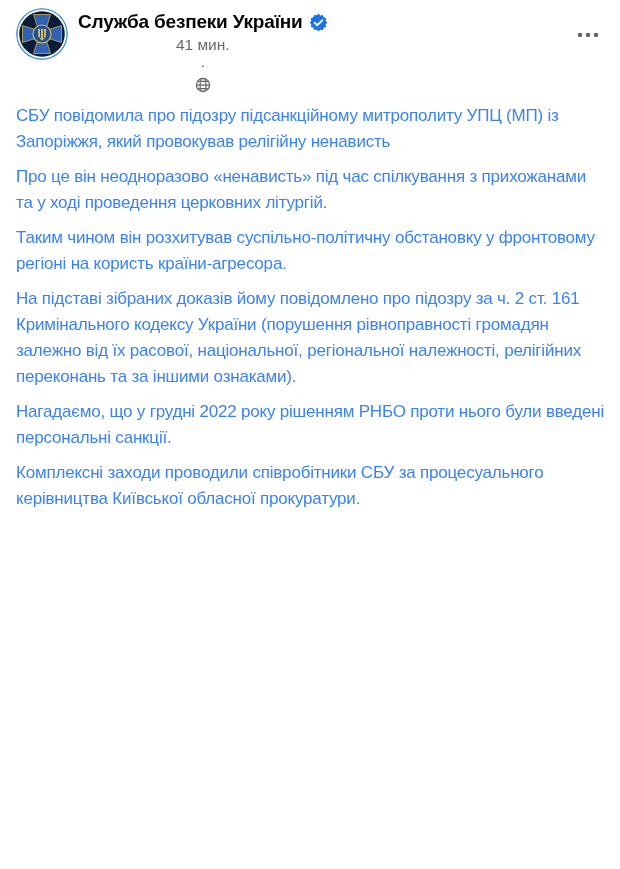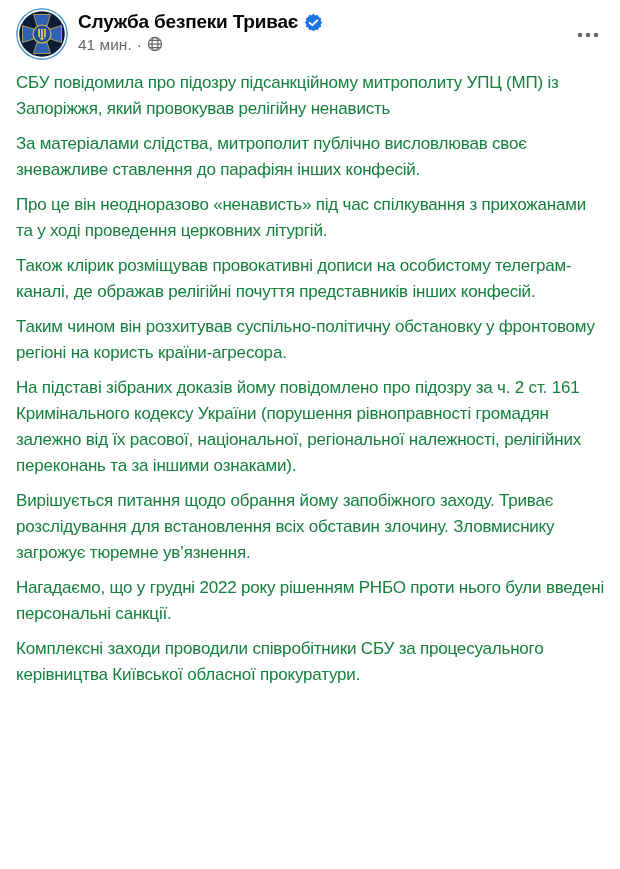--- a/index.html
+++ b/index.html
@@ -40,20 +40,21 @@
   }
   .badge { display: inline-flex; margin-top: 2px; }
   .meta-row {
     display: flex;
     align-items: center;
     gap: 5px;
     margin-top: 4px;
     color: #65676b;
     font-size: 15.5px;
     line-height: 1;
+    flex-direction: column;
   }
   .meta-timestamp { cursor: pointer; }
   .meta-sep { color: #65676b; }
   .globe { display: inline-flex; margin-top: -1px; }
 
   .more-btn {
     position: absolute;
     right: 0; top: 12px;
     width: 32px; height: 28px;
     display: flex;
@@ -64,21 +65,21 @@
     background: transparent;
     border-radius: 6px;
   }
 
   
   .post-body p {
     margin: 0 0 9px 0;
     font-size: 17px;
     line-height: 26px;
     letter-spacing: -0.2px;
-    color: #15803d;
+    color: #3b82f6;
     white-space: pre-wrap;
   }
   .post-body p:last-child { margin-bottom: 16px; }
 </style>
 </head>
 <body>
 
 <div class="post">
 
   <div class="post-header">
@@ -100,21 +101,21 @@
             <rect x="25.15" y="20.8" width="1.7" height="9.6" rx="0.5"></rect>
             <rect x="28.1" y="20.8" width="1.7" height="8.2" rx="0.5"></rect>
             <polygon points="22.5,29 26,32.4 29.5,29 26,30.6"></polygon>
           </g>
         </svg>
       </span>
     </div>
 
     <div class="header-text">
       <div class="name-row">
-        <span class="page-name">Служба безпеки Триває</span>
+        <span class="page-name">Служба безпеки України</span>
         <span class="badge">
           <svg width="19" height="19" viewBox="0 0 24 24">
             <path fill="#1b74e4" d="M12 1l2.4 2 3.1-.5 1.1 3 3 1.1-.5 3.1 2 2.3-2 2.3.5 3.1-3 1.1-1.1 3-3.1-.5-2.4 2-2.4-2-3.1.5-1.1-3-3-1.1.5-3.1-2-2.3 2-2.3-.5-3.1 3-1.1 1.1-3 3.1.5z"></path>
             <path d="M7.2 12.4l3.1 3L16.8 9.3" stroke="#ffffff" stroke-width="2.4" fill="none" stroke-linecap="round" stroke-linejoin="round"></path>
           </svg>
         </span>
       </div>
       <div class="meta-row">
         <span class="meta-timestamp">41 мин.</span>
         <span class="meta-sep">·</span>
@@ -135,23 +136,20 @@
           <circle cx="12" cy="4" r="2.3" fill="#65676b"></circle>
           <circle cx="20" cy="4" r="2.3" fill="#65676b"></circle>
         </svg>
       </span>
     </button>
 
   </div>
 
   <div class="post-body">
     <p>СБУ повідомила про підозру підсанкційному митрополиту УПЦ (МП) із Запоріжжя, який провокував релігійну ненависть</p>
-    <p>За матеріалами слідства, митрополит публічно висловлював своє зневажливе ставлення до парафіян інших конфесій.</p>
     <p>Про це він неодноразово «ненависть» під час спілкування з прихожанами та у ході проведення церковних літургій.</p>
-    <p>Також клірик розміщував провокативні дописи на особистому телеграм-каналі, де ображав релігійні почуття представників інших конфесій.</p>
     <p>Таким чином він розхитував суспільно-політичну обстановку у фронтовому регіоні на користь країни-агресора.</p>
     <p>На підставі зібраних доказів йому повідомлено про підозру за ч. 2 ст. 161 Кримінального кодексу України (порушення рівноправності громадян залежно від їх расової, національної, регіональної належності, релігійних переконань та за іншими ознаками).</p>
-    <p>Вирішується питання щодо обрання йому запобіжного заходу. Триває розслідування для встановлення всіх обставин злочину. Зловмиснику загрожує тюремне ув’язнення.</p>
     <p>Нагадаємо, що у грудні 2022 року рішенням РНБО проти нього були введені персональні санкції.</p>
     <p>Комплексні заходи проводили співробітники СБУ за процесуального керівництва Київської обласної прокуратури.</p>
   </div>
 
 </div>
 
 </body></html>

